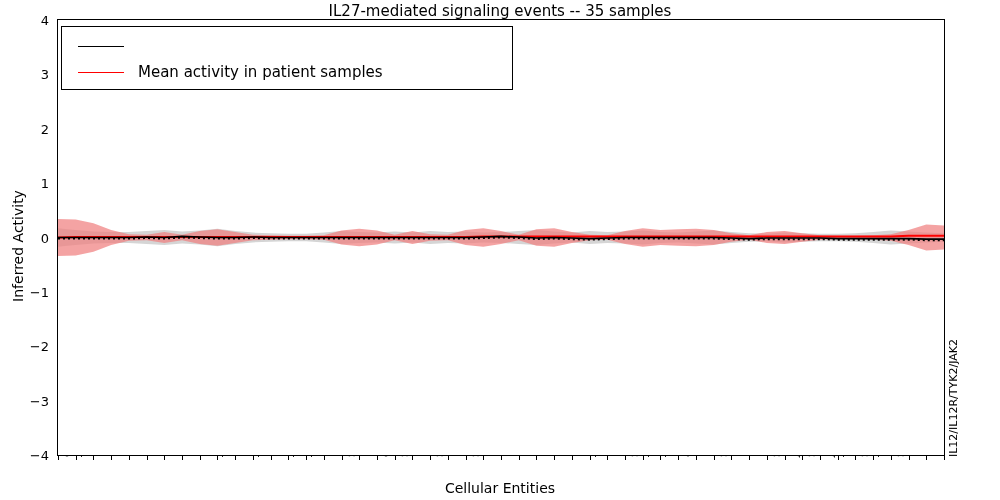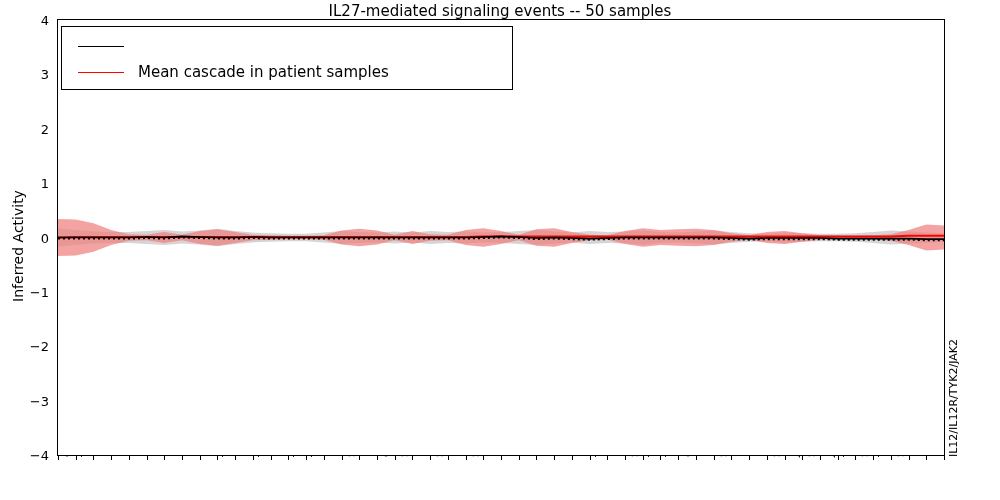--- a/index.html
+++ b/index.html
@@ -60,23 +60,24 @@
   .lline.red{border-top-color:#ff0000;}
   .ltext{font-size:15px; color:#000;}
 
   svg.band{position:absolute; left:0; top:0;}
 </style>
 </head>
 <body>
 
 <div id="fig">
 
-  <div id="title">IL27-mediated signaling events -- 50 samples</div>
+  <div id="title">IL27-mediated signaling events -- 35 samples</div>
 
   <div id="ylabel">Inferred Activity</div>
+  <div id="xlabel">Cellular Entities</div>
 
   <div id="yticks-host">
       <div class="ytick" style="top: 455px;">−4</div>
       <div class="ytickmark" style="top: 455px;"></div>
       <div class="ytickmark r" style="top: 455px;"></div>
       <div class="ytick" style="top: 400.625px;">−3</div>
       <div class="ytickmark" style="top: 400.625px;"></div>
       <div class="ytickmark r" style="top: 400.625px;"></div>
       <div class="ytick" style="top: 346.25px;">−2</div>
       <div class="ytickmark" style="top: 346.25px;"></div>
@@ -265,17 +266,17 @@
         <path d="M0.00,218.59 L17.72,218.59 L35.44,218.59 L53.16,218.59 L70.88,218.59 L88.60,218.04 L106.32,218.59 L124.04,217.50 L141.76,218.04 L159.48,218.59 L177.20,218.59 L194.92,218.04 L212.64,218.59 L230.36,218.59 L248.08,218.59 L265.80,218.59 L283.52,218.59 L301.24,218.59 L318.96,218.59 L336.68,218.59 L354.40,218.59 L372.12,218.59 L389.84,218.59 L407.56,218.59 L425.28,218.04 L443.00,217.50 L460.72,218.04 L478.44,219.13 L496.16,218.59 L513.88,219.13 L531.60,219.68 L549.32,219.13 L567.04,218.59 L584.76,218.59 L602.48,218.59 L620.20,218.59 L637.92,218.59 L655.64,218.59 L673.36,219.13 L691.08,219.68 L708.80,219.13 L726.52,219.13 L744.24,219.13 L761.96,219.13 L779.68,219.68 L797.40,219.68 L815.12,219.68 L832.84,219.68 L850.56,219.68 L868.28,220.22 L886.00,220.22 " fill="none" stroke="#000000" stroke-width="2" stroke-dasharray="2,3"></path>
       </svg>
   </div>
 
   <div id="legend">
     <div class="lrow">
       <span class="lline"></span>
     </div>
     <div class="lrow">
       <span class="lline red"></span>
-      <span class="ltext">Mean cascade in patient samples</span>
+      <span class="ltext">Mean activity in patient samples</span>
     </div>
   </div>
 
 </div>
 
 </body></html>

